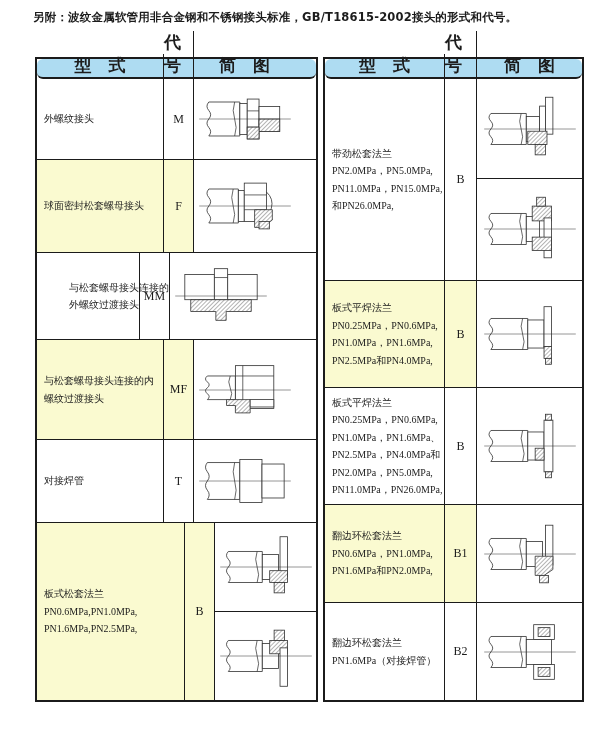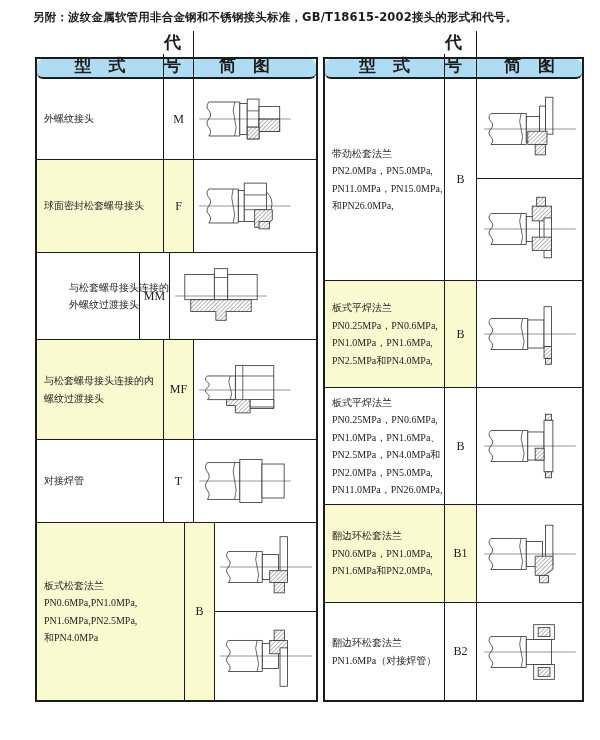--- a/index.html
+++ b/index.html
@@ -160,21 +160,20 @@
               <line x1="3" y1="45" x2="127" y2="45" stroke="#333333" stroke-width="0.7"></line>
             </svg>
           </div>
         </div>
       </div>
       <div class="brow" style="height: 178px;">
         <div class="cell c-type hl" style="width: 148px;">
           <div>板式松套法兰</div>
           <div>PN0.6MPa,PN1.0MPa,</div>
           <div>PN1.6MPa,PN2.5MPa,</div>
-          <div>和PN4.0MPa</div>
         </div>
         <div class="cell c-code hl" style="width: 30px;">B</div>
         <div class="cell c-diag" style="width: 101px;">
           <div class="dsub" style="flex: 0 0 88px;">
             <svg class="dsvg" viewBox="0 0 130 90" preserveAspectRatio="xMidYMid meet">
               <path d="M60,24 H14 q-5,5.25 0,10.5 q5,5.25 0,10.5 q-5,5.25 0,10.5 q5,5.25 0,10.5 H60 Z" fill="#fff" stroke="#333333" stroke-width="1.1"></path>
               <path d="M53,24 q-4,10.5 0,21 q4,10.5 0,21" fill="none" stroke="#333333" stroke-width="1"></path>
               <rect x="60" y="28" width="22" height="34" fill="#fff" stroke="#333333" stroke-width="1.1"></rect>
               <rect x="84" y="4" width="10" height="54" fill="#fff" stroke="#333333" stroke-width="1.1"></rect>
               <rect x="70" y="50" width="24" height="16" fill="url(#hatchp)" stroke="#333333" stroke-width="1.1"></rect>

